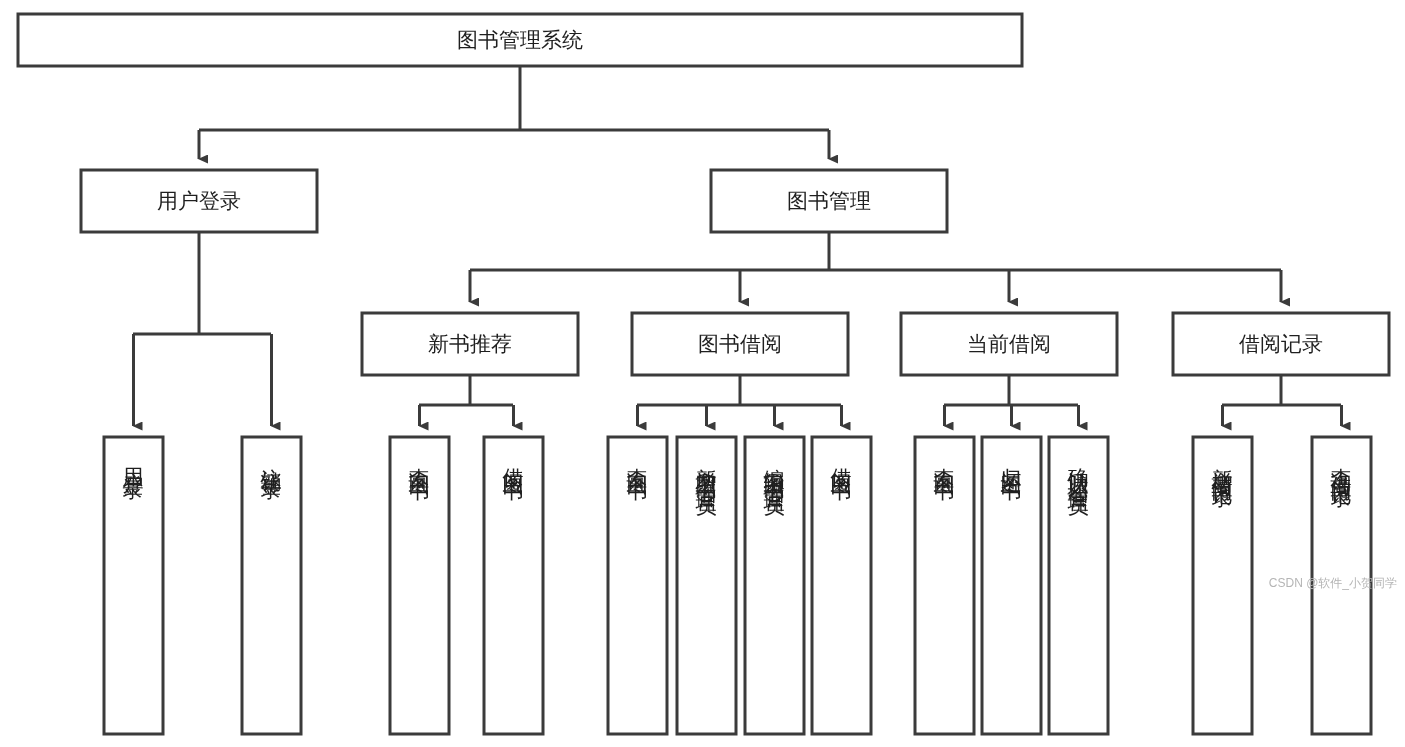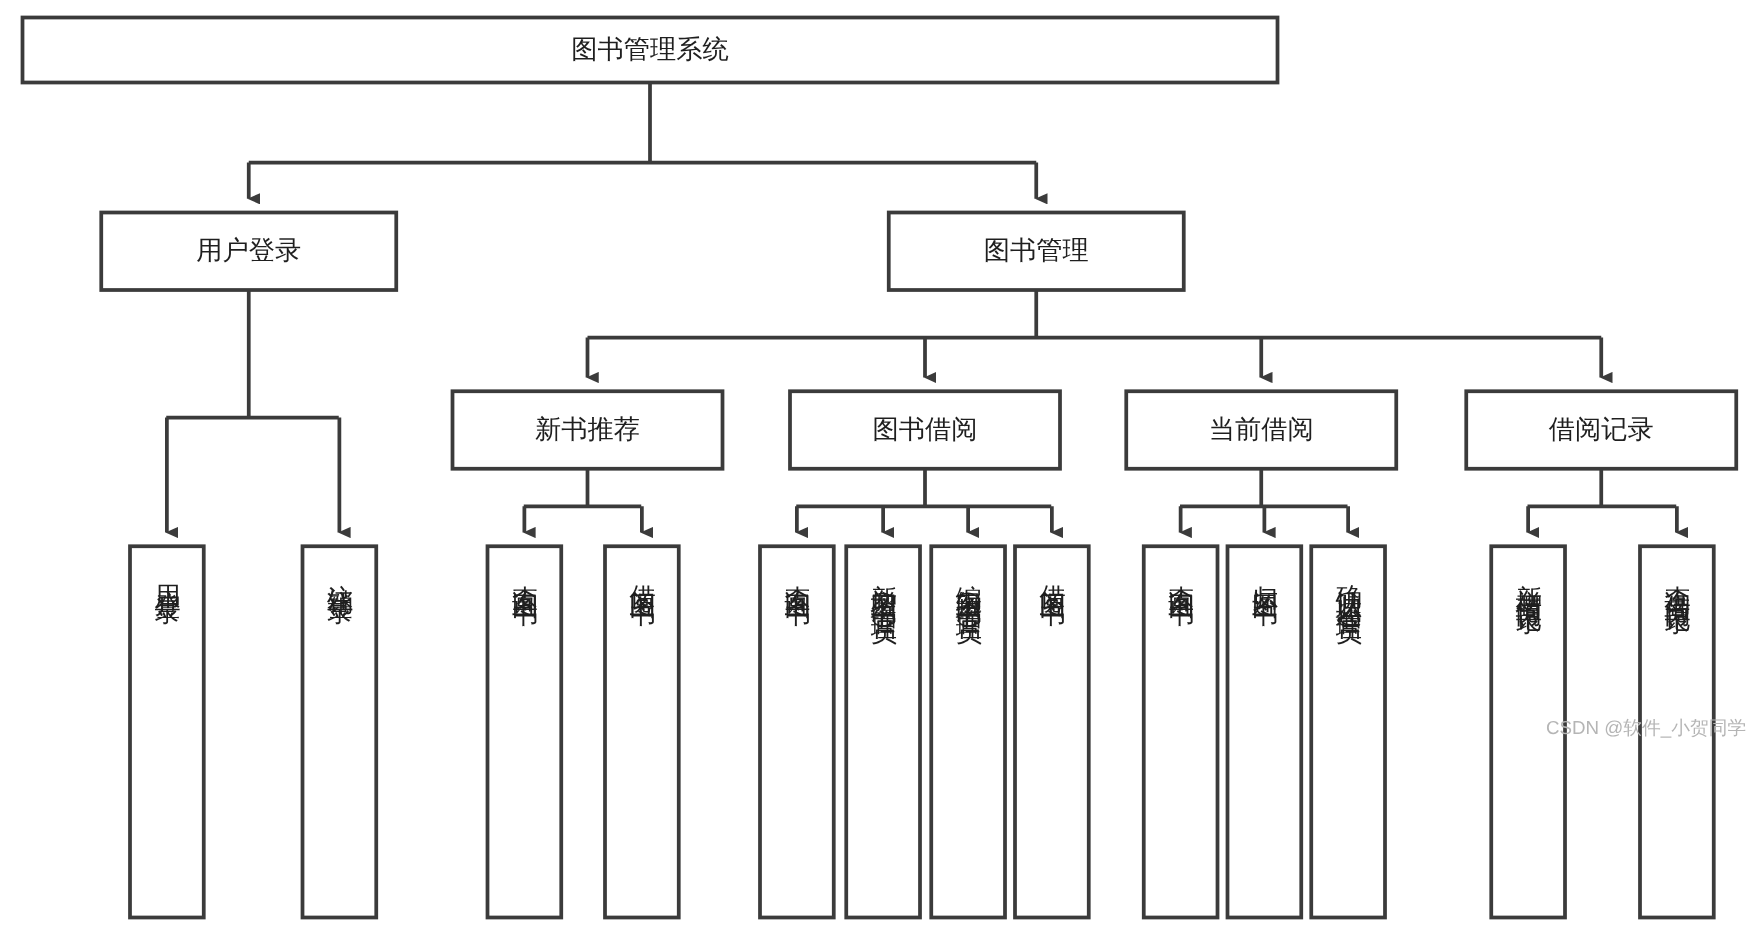--- a/index.html
+++ b/index.html
@@ -25,21 +25,21 @@
     letter-spacing:4px;
     color:#1f1f1f;
     white-space:nowrap;
     transform:translateX(-50%);
     pointer-events:none;
   }
   .watermark{
     position:absolute;
     right:8px;bottom:4px;
     font-family:"Liberation Sans","DejaVu Sans",sans-serif;
-    font-size:15px;
+    font-size:12px;
     color:#b5b5b5;
     white-space:nowrap;
   }
 </style>
 </head>
 <body>
 
 <div id="stage">
 
   <svg id="diagram" viewBox="0 0 1405 747">

